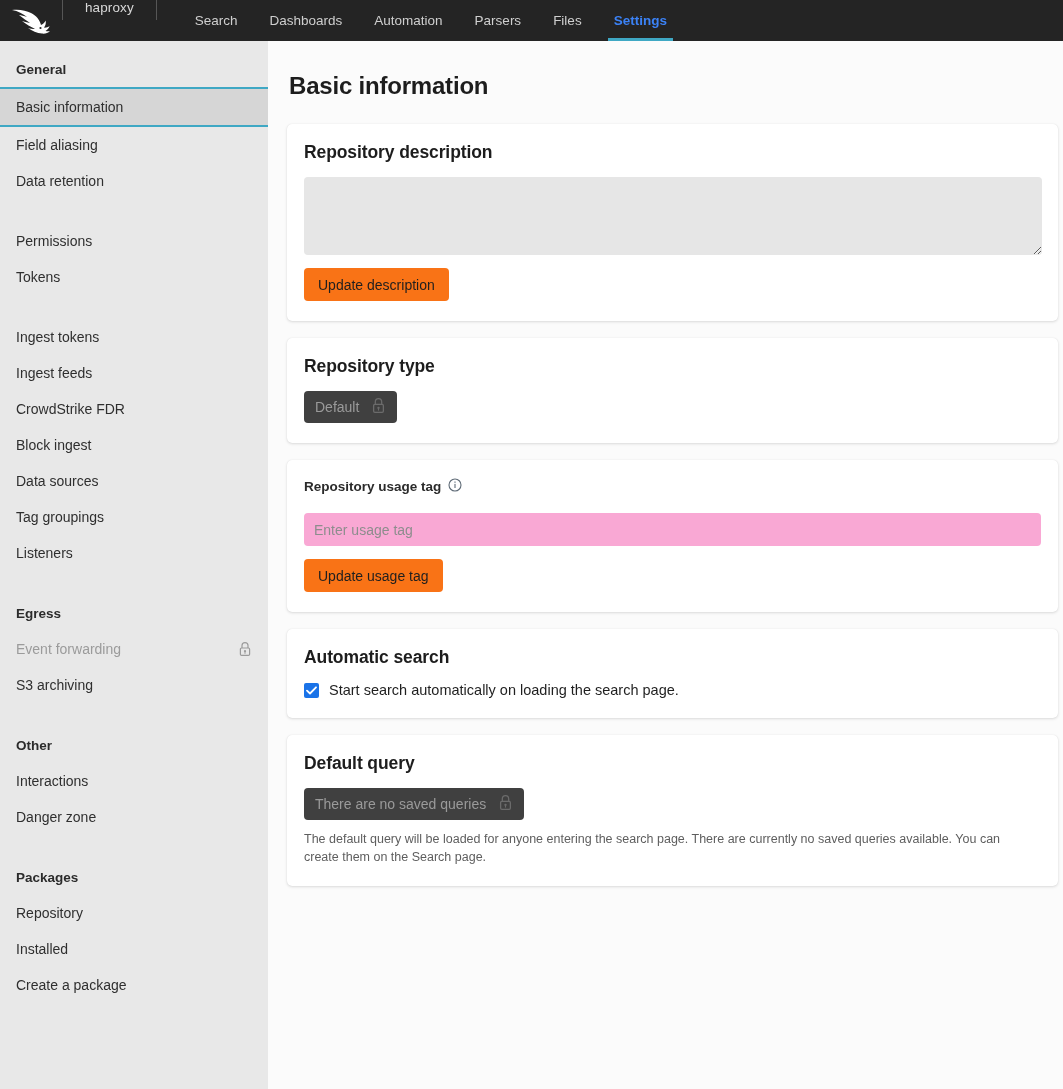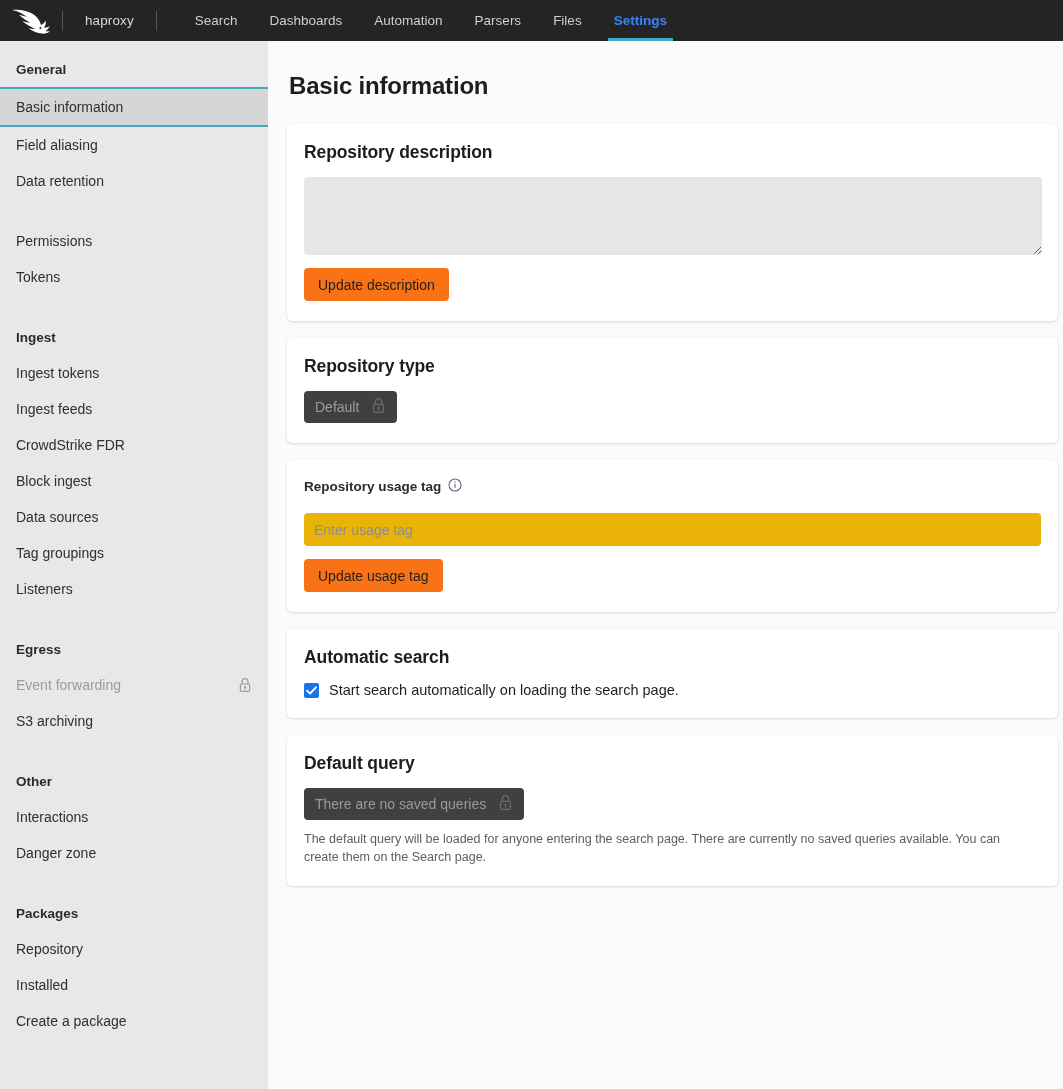--- a/index.html
+++ b/index.html
@@ -9,21 +9,21 @@
     background: #ffffff;
     font-family: "Liberation Sans", sans-serif;
     -webkit-font-smoothing: antialiased;
   }
 
   
   .topbar {
     position: absolute; top: 0; left: 0;
     width: 1063px; height: 41px;
     background: #242424;
-    display: flex; align-items: center;
+    display: flex; 
   }
   .logo-wrap {
     width: 62px; height: 41px;
     display: flex; align-items: center; justify-content: center;
   }
   .logo-svg { display: block; }
   .vdiv { width: 1px; height: 20px; background: #565656; }
   .repo-name {
     color: #d8d8d8; font-size: 13.5px; padding: 0 22px;
     letter-spacing: .1px; white-space: nowrap;
@@ -115,21 +115,21 @@
     font-size: 14px; color: #9a9a9a; cursor: default;
   }
 
   .field-label {
     display: flex; align-items: center; gap: 7px;
     font-size: 13.5px; font-weight: bold; color: #2b2b2b;
     margin-bottom: 18px;
   }
   .text-input {
     display: block; width: 737px; height: 33px;
-    background: #eab308; border: none; border-radius: 4px;
+    background: #f9a8d4; border: none; border-radius: 4px;
     outline: none; padding: 0 10px;
     font-family: "Liberation Sans", sans-serif; font-size: 14px; color: #2f2f2f;
   }
   .text-input::placeholder { color: #8d8d8d; }
 
   .check-row { display: flex; align-items: center; gap: 10px; }
   .checkbox {
     width: 15px; height: 15px; border-radius: 2px; background: #1a73e8;
     display: flex; align-items: center; justify-content: center;
     flex: 0 0 auto; cursor: pointer;
@@ -183,21 +183,20 @@
 
   <div class="side-item">
     <span>Permissions</span>
   </div>
   <div class="side-item">
     <span>Tokens</span>
   </div>
 
   <div class="side-gap"></div>
 
-  <div class="side-group-title">Ingest</div>
   <div class="side-item">
     <span>Ingest tokens</span>
   </div>
   <div class="side-item">
     <span>Ingest feeds</span>
   </div>
   <div class="side-item">
     <span>CrowdStrike FDR</span>
   </div>
   <div class="side-item">

